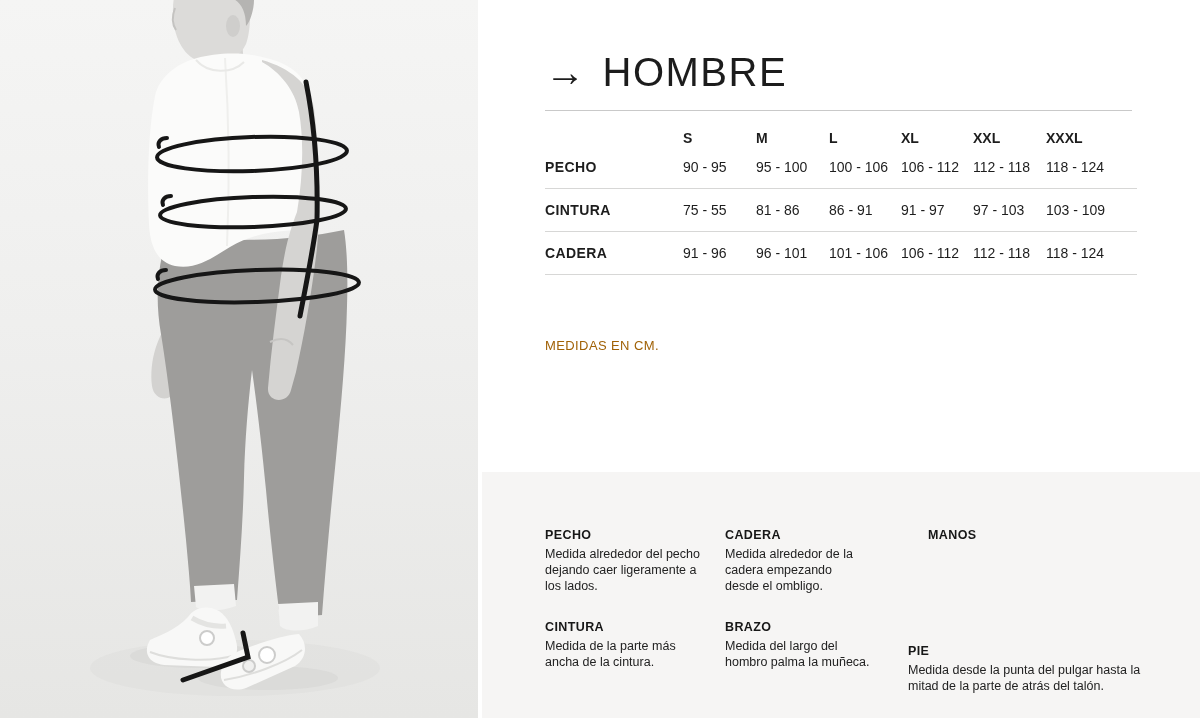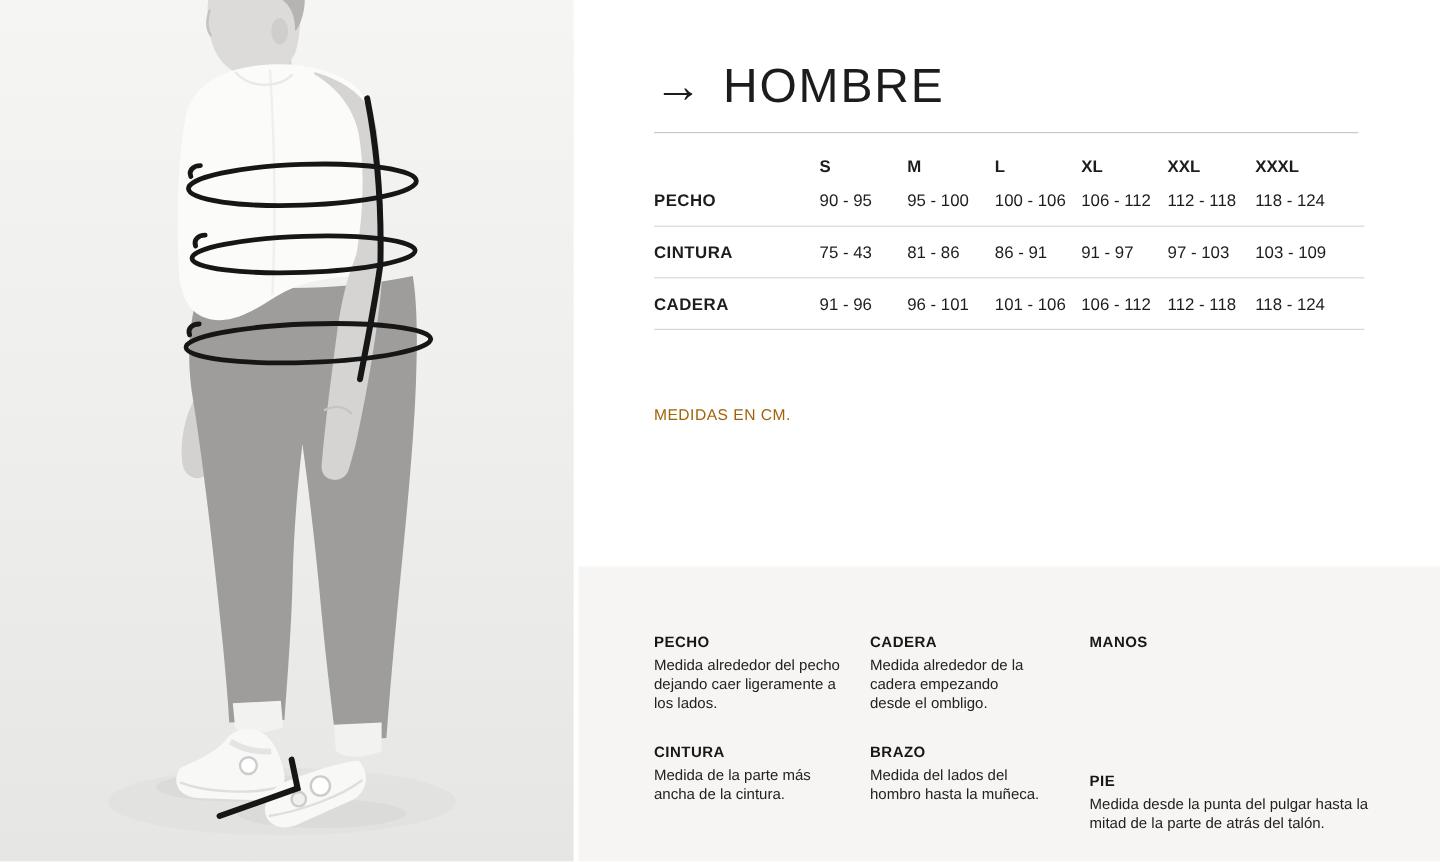--- a/index.html
+++ b/index.html
@@ -132,21 +132,21 @@
     <div class="td">90 - 95</div>
     <div class="td">95 - 100</div>
     <div class="td">100 - 106</div>
     <div class="td">106 - 112</div>
     <div class="td">112 - 118</div>
     <div class="td">118 - 124</div>
   </div>
 
   <div class="tr data-row ruled">
     <div class="td label">CINTURA</div>
-    <div class="td">75 - 43</div>
+    <div class="td">75 - 55</div>
     <div class="td">81 - 86</div>
     <div class="td">86 - 91</div>
     <div class="td">91 - 97</div>
     <div class="td">97 - 103</div>
     <div class="td">103 - 109</div>
   </div>
 
   <div class="tr data-row ruled">
     <div class="td label">CADERA</div>
     <div class="td">91 - 96</div>
@@ -164,27 +164,27 @@
 <div class="defs-panel"></div>
 
 <div class="def" style="left:545px; top:528px; width:155px;">
   <div class="def-term">PECHO</div>
   <div class="def-text">Medida alrededor del pecho dejando caer ligeramente a los lados.</div>
 </div>
 <div class="def" style="left:725px; top:528px; width:128px;">
   <div class="def-term">CADERA</div>
   <div class="def-text">Medida alrededor de la cadera empezando desde el ombligo.</div>
 </div>
-<div class="def" style="left:908px; top:528px; width:262px;">
+<div class="def" style="left:928px; top:528px; width:262px;">
   <div class="def-term">MANOS</div>
 </div>
 <div class="def" style="left:545px; top:620px; width:155px;">
   <div class="def-term">CINTURA</div>
   <div class="def-text">Medida de la parte más ancha de la cintura.</div>
 </div>
 <div class="def" style="left:725px; top:620px; width:150px;">
   <div class="def-term">BRAZO</div>
-  <div class="def-text">Medida del lados del hombro hasta la muñeca.</div>
+  <div class="def-text">Medida del largo del hombro palma la muñeca.</div>
 </div>
 <div class="def" style="left:908px; top:620px; width:246px;margin-top:24px;">
   <div class="def-term">PIE</div>
   <div class="def-text">Medida desde la punta del pulgar hasta la mitad de la parte de atrás del talón.</div>
 </div>
 
 </body></html>

